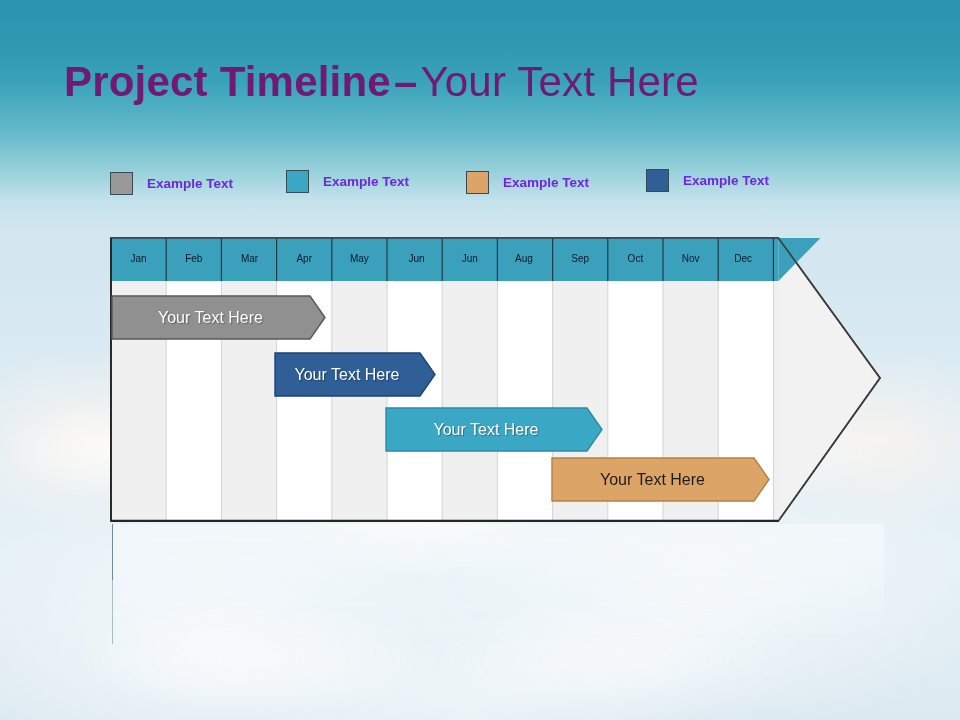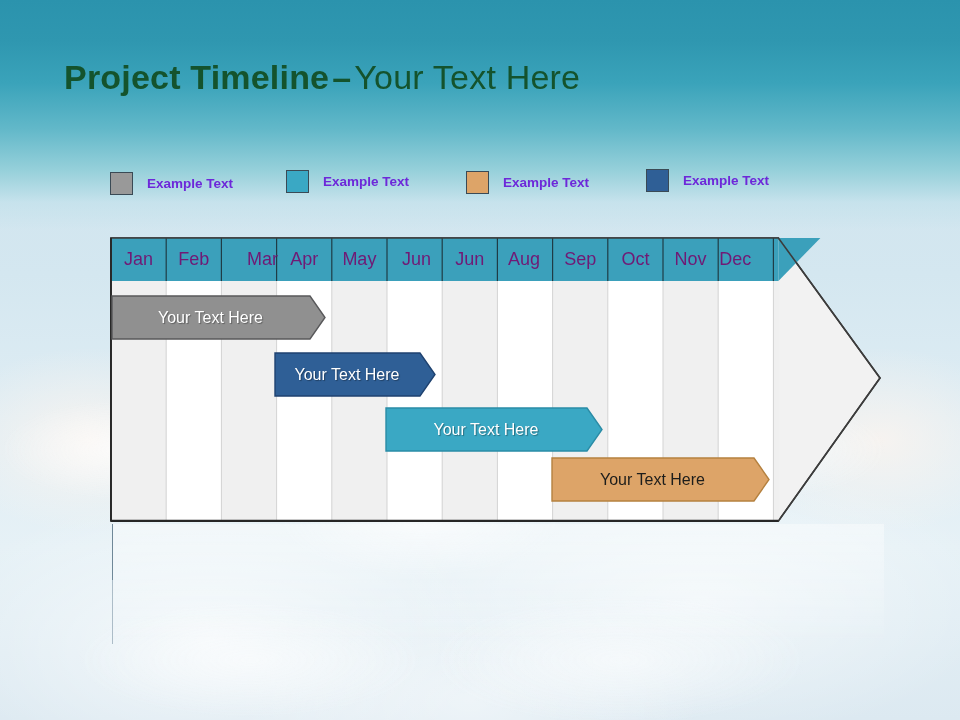--- a/index.html
+++ b/index.html
@@ -63,22 +63,22 @@
       #96d0da 74%,
       rgba(190,224,234,0.55) 88%,
       rgba(205,230,238,0.0) 100%);
   }
 
   
   .title {
     position: absolute;
     left: 64px;
     top: 58px;
-    font-size: 34px;
-    color: #14532d;
+    font-size: 42px;
+    color: #701a75;
     letter-spacing: 0.2px;
     white-space: nowrap;
   }
   .title .strong { font-weight: bold; }
   .title .dash { font-weight: bold; padding: 0 3px; }
   .title .light { font-weight: normal; }
 
   
   .legend-item {
     position: absolute;
@@ -108,22 +108,22 @@
     height: 285px;
   }
   .chart-svg { position: absolute; left: 0; top: 0; }
 
   .month-label {
     position: absolute;
     top: 0;
     height: 44px;
     line-height: 44px;
     text-align: center;
-    color: #701a75;
-    font-size: 18px;
+    color: #0f172a;
+    font-size: 10px;
     pointer-events: none;
   }
 
   
   .bar {
     position: absolute;
     height: 45px;
   }
   .bar svg { position: absolute; left: 0; top: 0; }
   .bar-text {
@@ -234,30 +234,30 @@
         <line x1="553" y1="44" x2="553" y2="284" stroke="#d3d3d3" stroke-width="1"></line>
         <line x1="608.2" y1="44" x2="608.2" y2="284" stroke="#d3d3d3" stroke-width="1"></line>
         <line x1="663.4000000000001" y1="44" x2="663.4000000000001" y2="284" stroke="#d3d3d3" stroke-width="1"></line>
         <polygon points="1,1 668.4000000000001,1 770,141 668.4000000000001,284 1,284" fill="none" stroke="#3c3c3c" stroke-width="1.6"></polygon>
         <line x1="1" y1="284" x2="668.4000000000001" y2="284" stroke="#262626" stroke-width="2.4"></line>
         <line x1="1" y1="1" x2="1" y2="284" stroke="#262626" stroke-width="1.8"></line>
       </svg>
     <div id="month-labels">
         <div class="month-label" style="left: 1px; width: 55.2px;">Jan</div>
         <div class="month-label" style="left: 56.2px; width: 55.2px;">Feb</div>
-        <div class="month-label" style="left: 125px; width: 55.2px;">Mar</div>
+        <div class="month-label" style="left: 112px; width: 55.2px;">Mar</div>
         <div class="month-label" style="left: 166.6px; width: 55.2px;">Apr</div>
         <div class="month-label" style="left: 221.8px; width: 55.2px;">May</div>
         <div class="month-label" style="left: 277px; width: 59px;">Jun</div>
         <div class="month-label" style="left: 332.2px; width: 55.2px;">Jun</div>
         <div class="month-label" style="left: 387.4px; width: 53px;">Aug</div>
         <div class="month-label" style="left: 442.6px; width: 55.2px;">Sep</div>
         <div class="month-label" style="left: 497.8px; width: 55.2px; text-align: center;">Oct</div>
         <div class="month-label" style="left: 553px; width: 55.2px;">Nov</div>
-        <div class="month-label" style="left: 608.2px; width: 34px;">Dec</div>
+        <div class="month-label" style="left: 608.2px; width: 34px; padding-left: 8px;">Dec</div>
       </div>
     <div id="bars">
         <div class="bar" style="left: 1px; top: 58px; width: 215px;">
           <svg width="215" height="45" viewBox="0 0 215 45">
             <polygon points="1,1 199,1 214,22.5 199,44 1,44" fill="#909090" stroke="#58585a" stroke-width="1.4"></polygon>
           </svg>
           <div class="bar-text light">Your  Text Here</div>
         </div>
         <div class="bar" style="left: 164px; top: 115px; width: 162px;">
           <svg width="162" height="45" viewBox="0 0 162 45">

